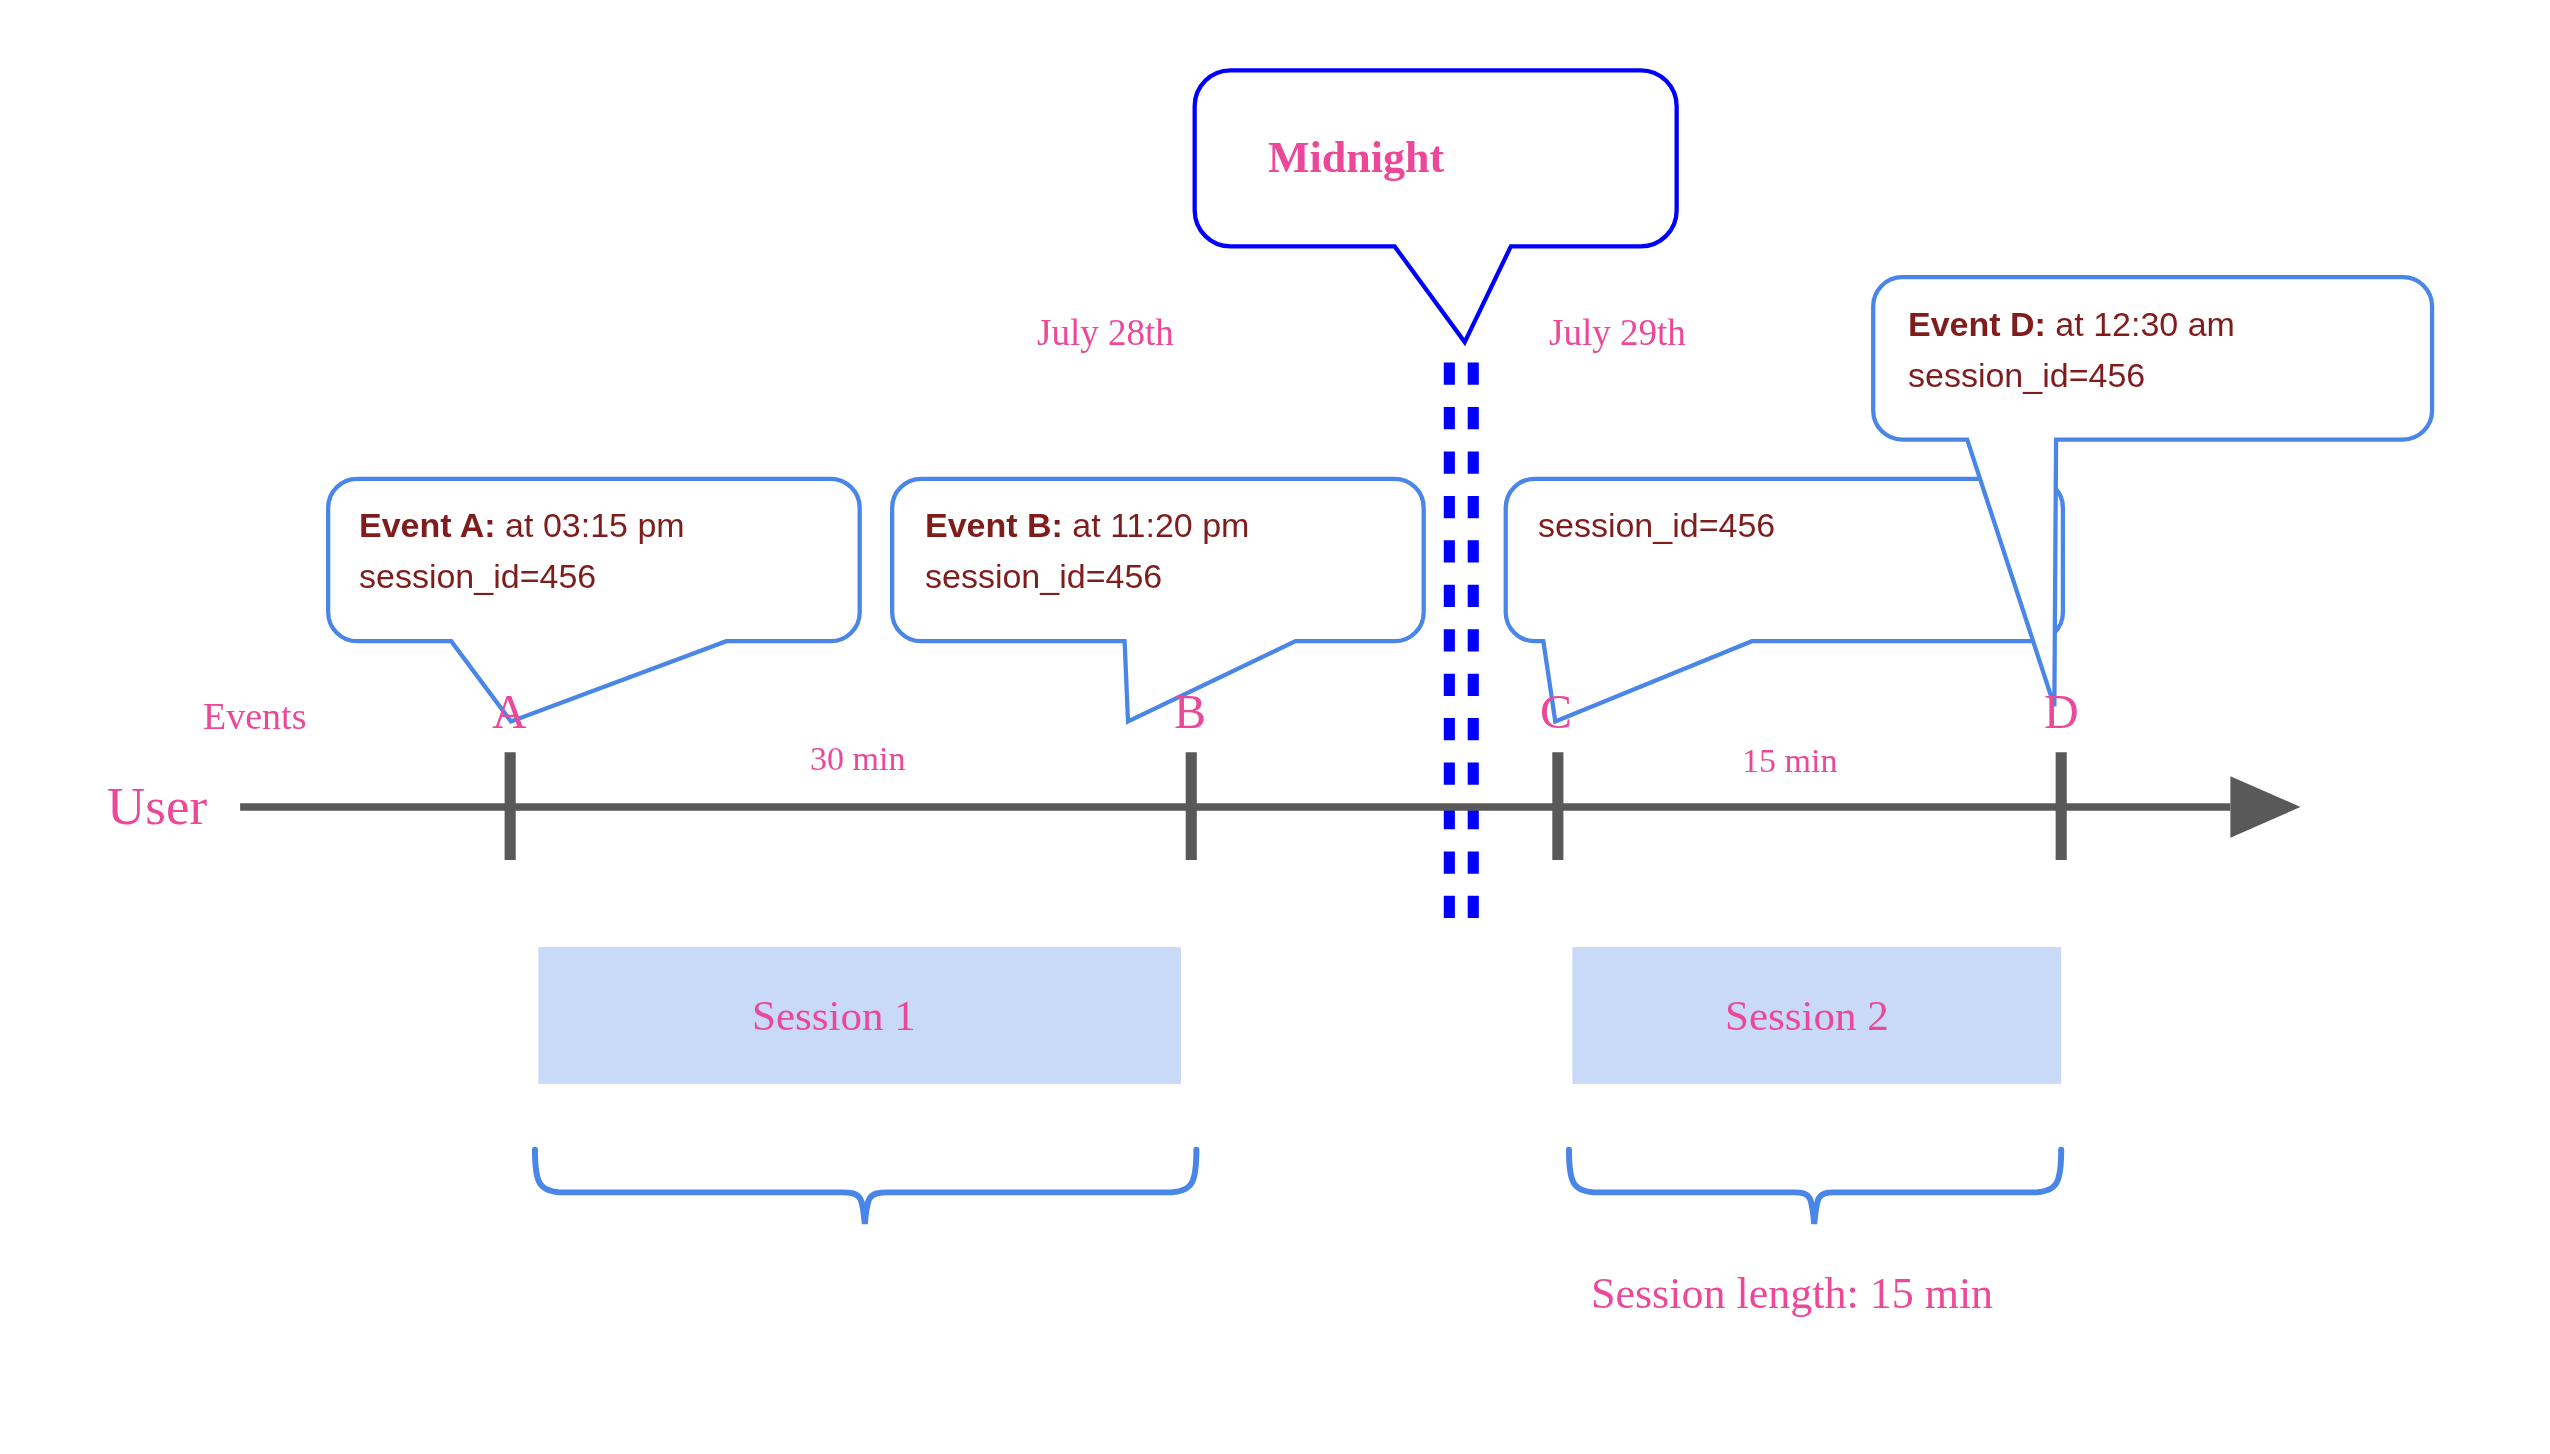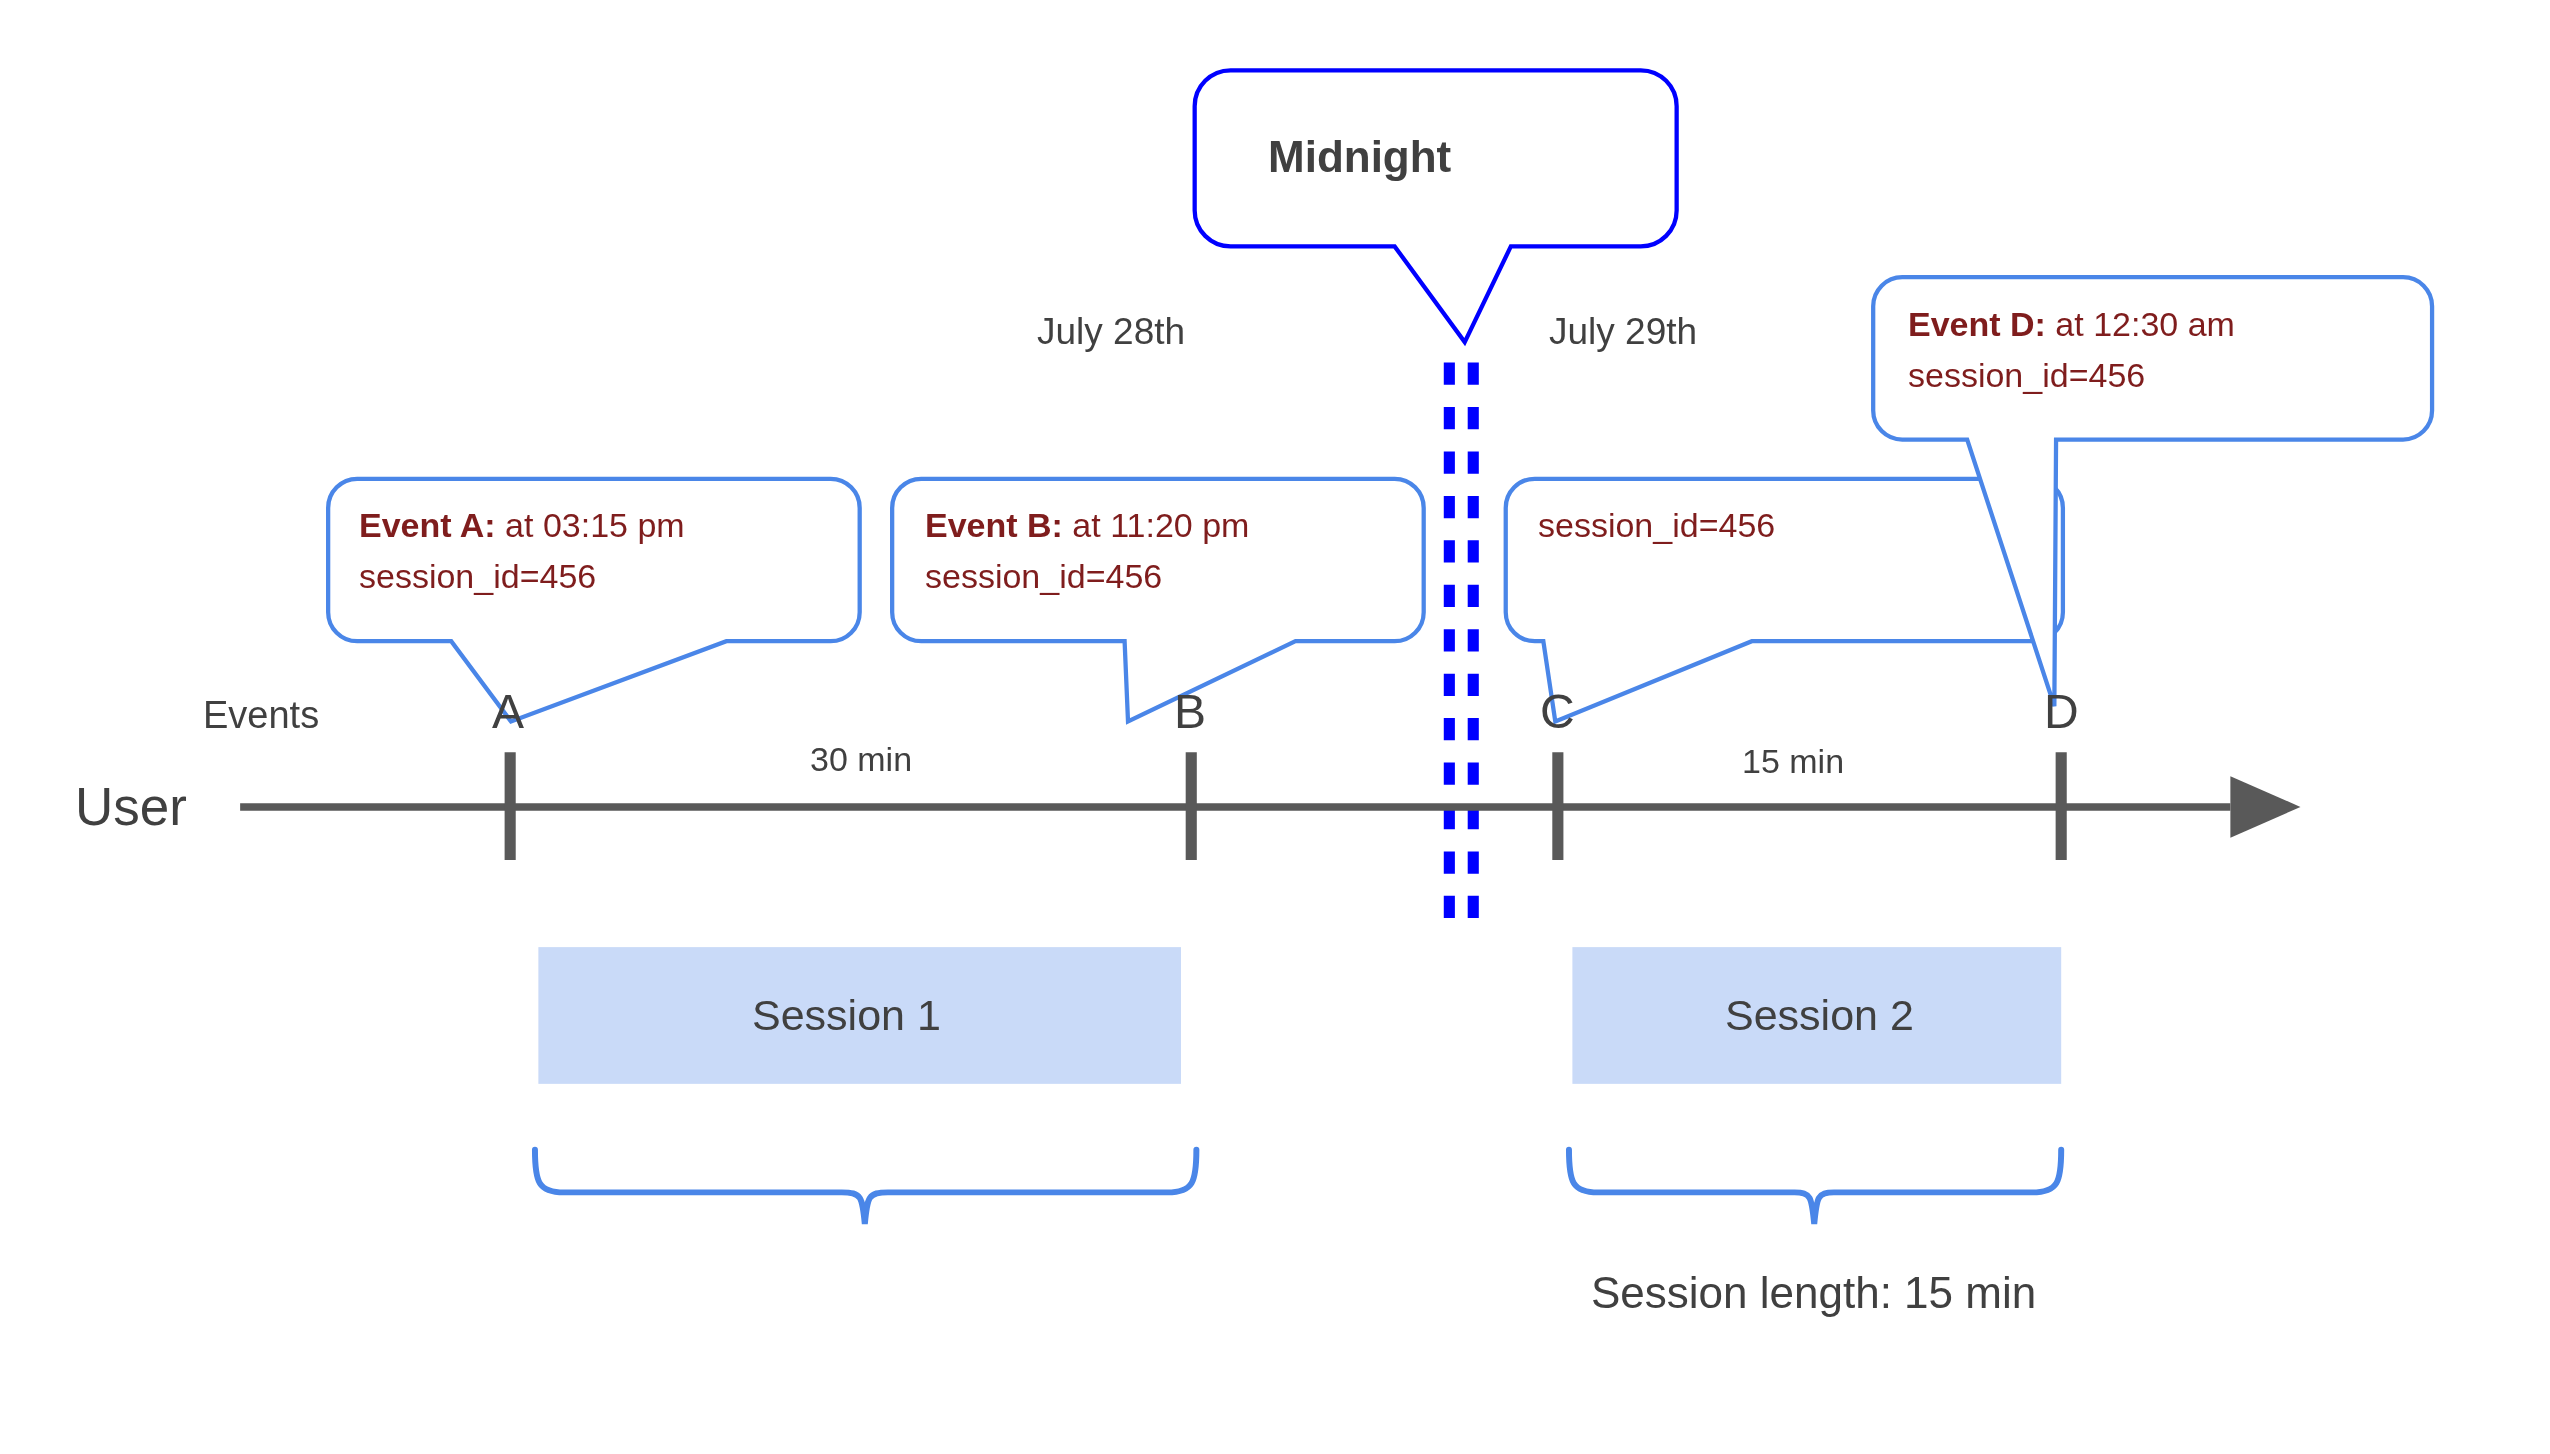--- a/index.html
+++ b/index.html
@@ -1,25 +1,25 @@
 <!DOCTYPE html>
 <html style="font-size:13.7px"><head>
 <meta charset="utf-8">
 <style>
   html,body{margin:0;padding:0;background:#ffffff;}
   body{width:2550px;height:1455px;overflow:hidden;font-family:"Liberation Sans",sans-serif;}
   #stage{position:relative;width:2550px;height:1455px;background:#fff;}
   #vec{position:absolute;left:0;top:0;width:2550px;height:1455px;}
 
-  .lbl{position:absolute;color:#404040;white-space:nowrap;font-family:Liberation Sans, sans-serif;}
+  .lbl{position:absolute;color:#ec4899;white-space:nowrap;font-family:Liberation Serif, serif;}
 
   .callout-text{position:absolute;color:#7f1d1d;font-size:34px;line-height:51px;white-space:nowrap;}
   .callout-text b{font-weight:bold;}
 
-  .axis-name{font-size:53px;}
+  .axis-name{font-size:53px;margin-left:32px;}
   .row-name{font-size:38px;}
   .ev-letter{font-size:48px;}
   .gap-lbl{font-size:34px;}
   .sess-lbl{font-size:43px;}
   .sess-len{font-size:44px;}
   .date-lbl{font-size:37px;}
   .midnight-lbl{font-size:44px;font-weight:bold;}
 </style>
 </head>
 <body>

